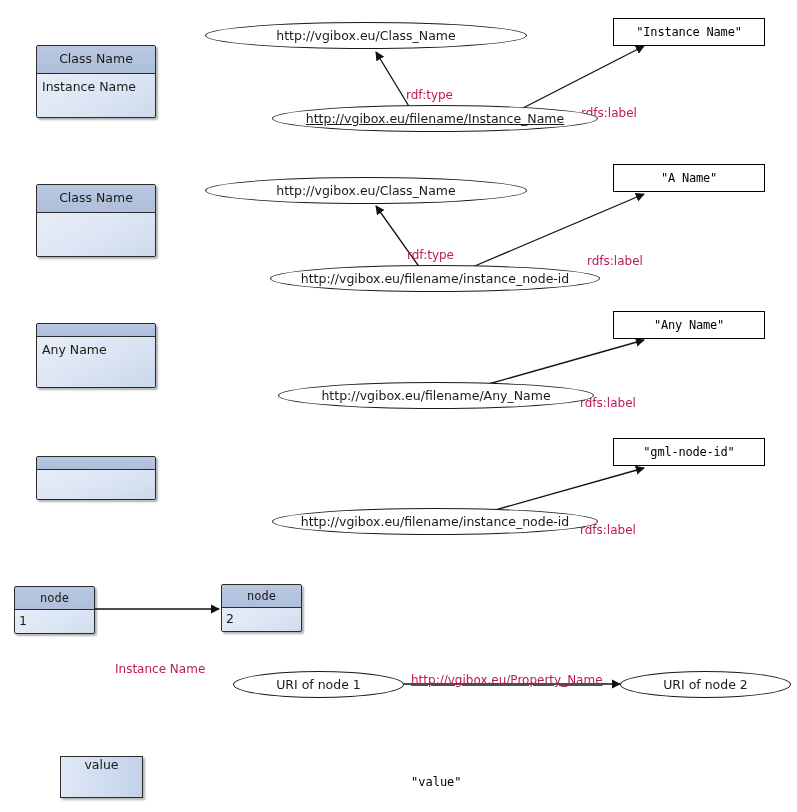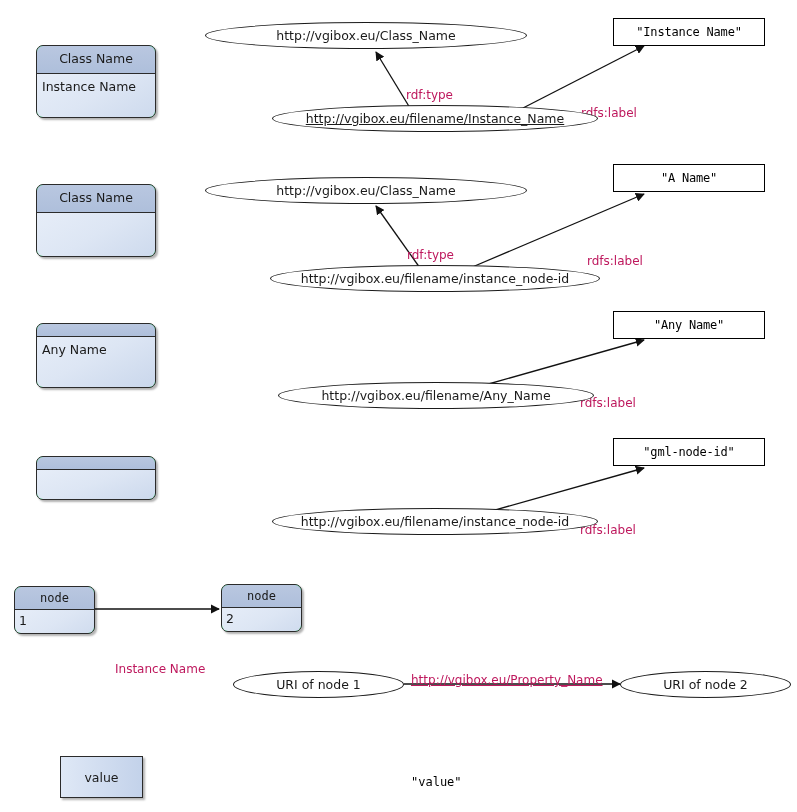--- a/index.html
+++ b/index.html
@@ -29,21 +29,21 @@
     height: 812px;
     overflow: visible;
     pointer-events: none;
   }
 
   
   .uml-box {
     position: absolute;
     box-sizing: border-box;
     border: 1px solid #2b2b2b;
-    border-radius: 7px;
+    border-radius: 2px;
     overflow: hidden;
     background: #22c55e;
     box-shadow: 2px 2px 2px rgba(0,0,0,0.30);
   }
   .uml-head {
     box-sizing: border-box;
     background: linear-gradient(to bottom, #b9c7e0 0%, #aebfdb 100%);
     border-bottom: 1px solid #2b2b2b;
     text-align: center;
     font-size: 12.5px;
@@ -105,21 +105,21 @@
     margin-top: 25px;
   }
 
   
   .value-box {
     position: absolute;
     box-sizing: border-box;
     border: 1px solid #2b2b2b;
     background: linear-gradient(to right, #dfe8f6 0%, #c3d2ea 100%);
     display: flex;
-    align-items: center;
+    align-items: flex-start;
     justify-content: center;
     font-size: 12.5px;
     color: #1a1a1a;
     box-shadow: 2px 2px 2px rgba(0,0,0,0.30);
   }
   .value-literal {
     position: absolute;
     font-family: "DejaVu Sans Mono", monospace;
     font-size: 12px;
     color: #000000;

